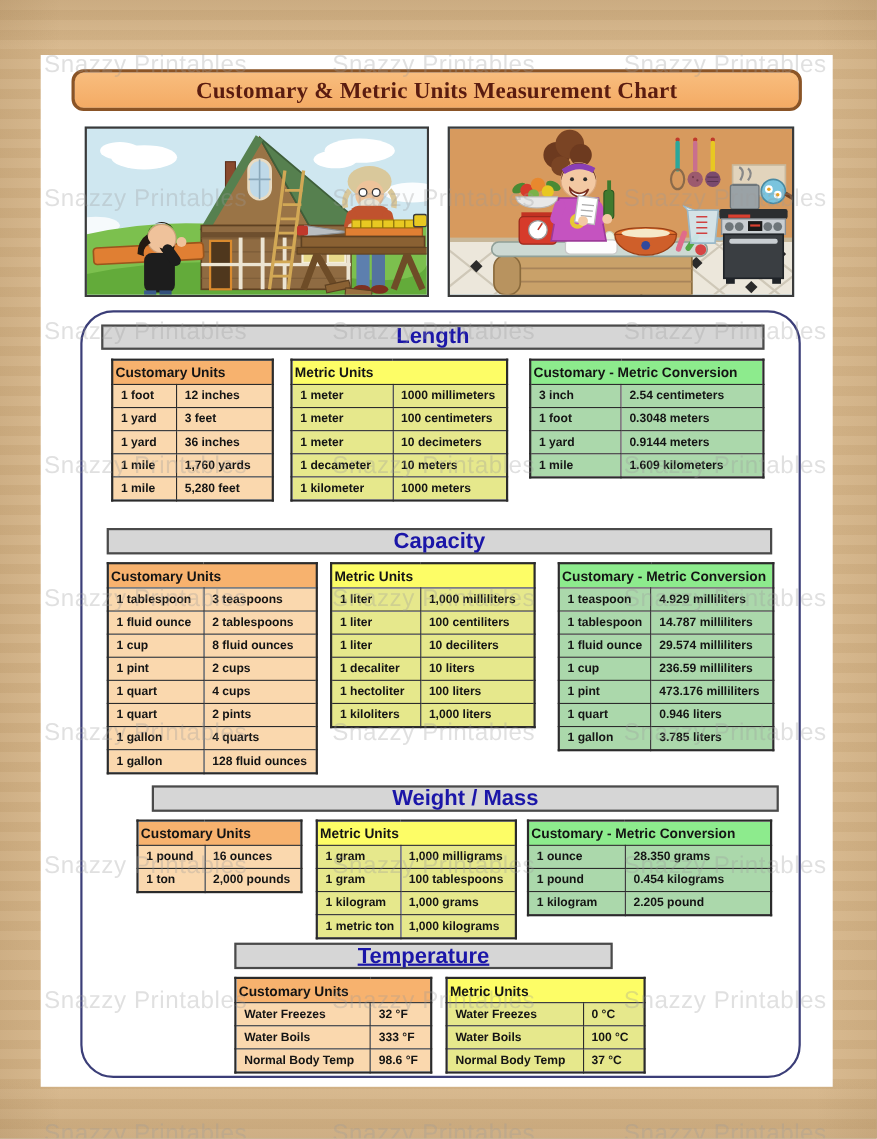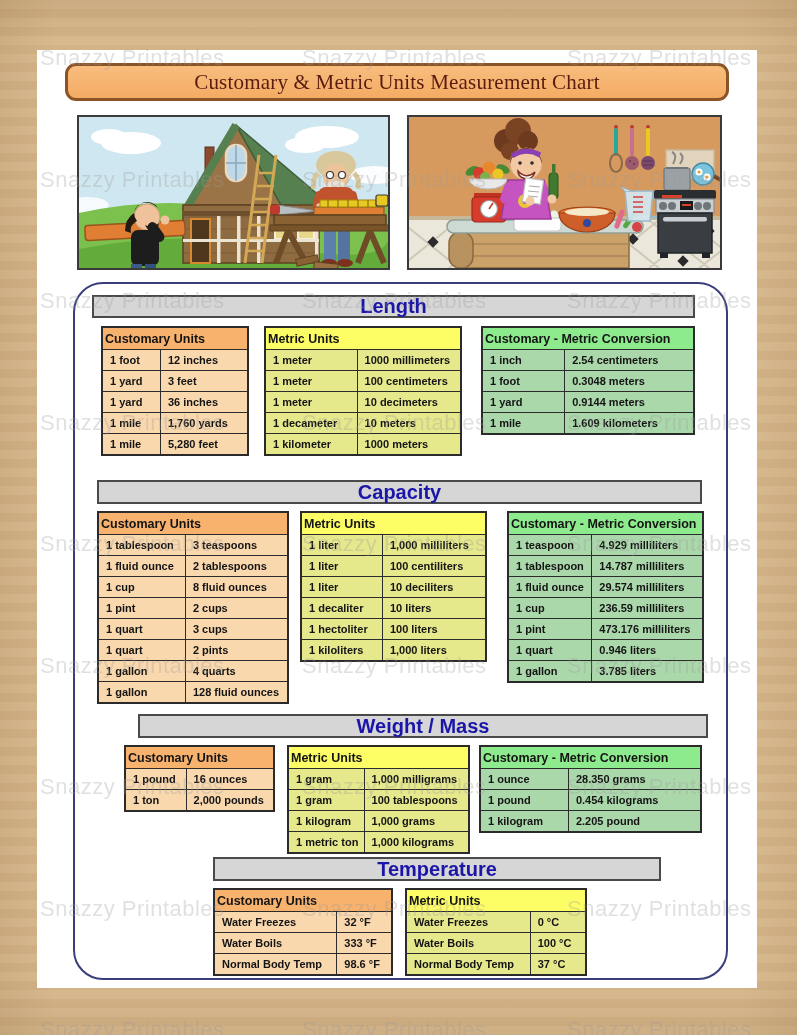--- a/index.html
+++ b/index.html
@@ -10,21 +10,21 @@
       linear-gradient(0deg, rgba(126,92,48,.13), rgba(126,92,48,0) 55px),
       linear-gradient(90deg, rgba(126,92,48,.13), rgba(126,92,48,0) 55px),
       linear-gradient(270deg, rgba(126,92,48,.10), rgba(126,92,48,0) 55px),
       repeating-linear-gradient(180deg, rgba(255,255,255,.045) 0 9px, rgba(96,64,28,.045) 9px 18px);
     font-family:"Liberation Sans",sans-serif;}
   .page{position:absolute;left:37px;top:50px;width:720px;height:938px;background:var(--page-bg,#fff);}
   .banner{position:absolute;left:28px;top:13px;width:664px;height:38px;box-sizing:border-box;
     background:linear-gradient(180deg,#f8bd7e,var(--banner-bg,#f4ab64));
     border:3px solid var(--banner-border,#8a5426);border-radius:11px;
     display:flex;align-items:center;justify-content:center;
-    font-family:"Liberation Serif",serif;font-weight:normal;font-size:21px;
+    font-family:"Liberation Serif",serif;font-weight:bold;font-size:21px;
     color:var(--banner-text,#5a1c10);letter-spacing:.2px;}
   .img-box{position:absolute;top:65px;height:155px;box-sizing:border-box;border:2px solid #3a3a3a;overflow:hidden;background:#cfe7f0;}
   .img-left{left:40px;width:313px;}
   .img-right{left:370px;width:315px;}
   .img-box svg{display:block;}
   .container{position:absolute;left:36px;top:232px;width:655px;height:698px;box-sizing:border-box;
     border:2px solid var(--container-border,#3b3e78);border-radius:30px;}
   .sec-bar{position:absolute;box-sizing:border-box;background:var(--section-bar-bg,#d6d6d6);
     border:2px solid var(--section-bar-border,#4a4a4a);
     display:flex;align-items:center;justify-content:center;
@@ -338,21 +338,21 @@
             <col style="width:39%">
             <col>
           </colgroup>
         <thead>
             <tr>
               <th colspan="2">Customary - Metric Conversion</th>
             </tr>
           </thead>
         <tbody>
             <tr>
-              <td>1 inch</td>
+              <td>3 inch</td>
               <td>2.54 centimeters</td>
             </tr>
             <tr>
               <td>1 foot</td>
               <td>0.3048 meters</td>
             </tr>
             <tr>
               <td>1 yard</td>
               <td>0.9144 meters</td>
             </tr>
@@ -388,21 +388,21 @@
             <tr>
               <td>1 cup</td>
               <td>8 fluid ounces</td>
             </tr>
             <tr>
               <td>1 pint</td>
               <td>2 cups</td>
             </tr>
             <tr>
               <td>1 quart</td>
-              <td>3 cups</td>
+              <td>4 cups</td>
             </tr>
             <tr>
               <td>1 quart</td>
               <td>2 pints</td>
             </tr>
             <tr>
               <td>1 gallon</td>
               <td>4 quarts</td>
             </tr>
             <tr>
@@ -562,21 +562,21 @@
               <td>1 pound</td>
               <td>0.454 kilograms</td>
             </tr>
             <tr>
               <td>1 kilogram</td>
               <td>2.205 pound</td>
             </tr>
           </tbody>
       </table>
 
-      <div class="sec-bar" style="left:138px;top:573px;width:448px;height:24px;">
+      <div class="sec-bar" style="left:138px;top:573px;width:344px;height:24px;text-decoration:underline;">
         <span>Temperature</span>
       </div>
       <table class="utable orange" style="left:138px;top:604px;width:180px;">
         <colgroup>
             <col style="width:69%">
             <col>
           </colgroup>
         <thead>
             <tr>
               <th colspan="2">Customary Units</th>

